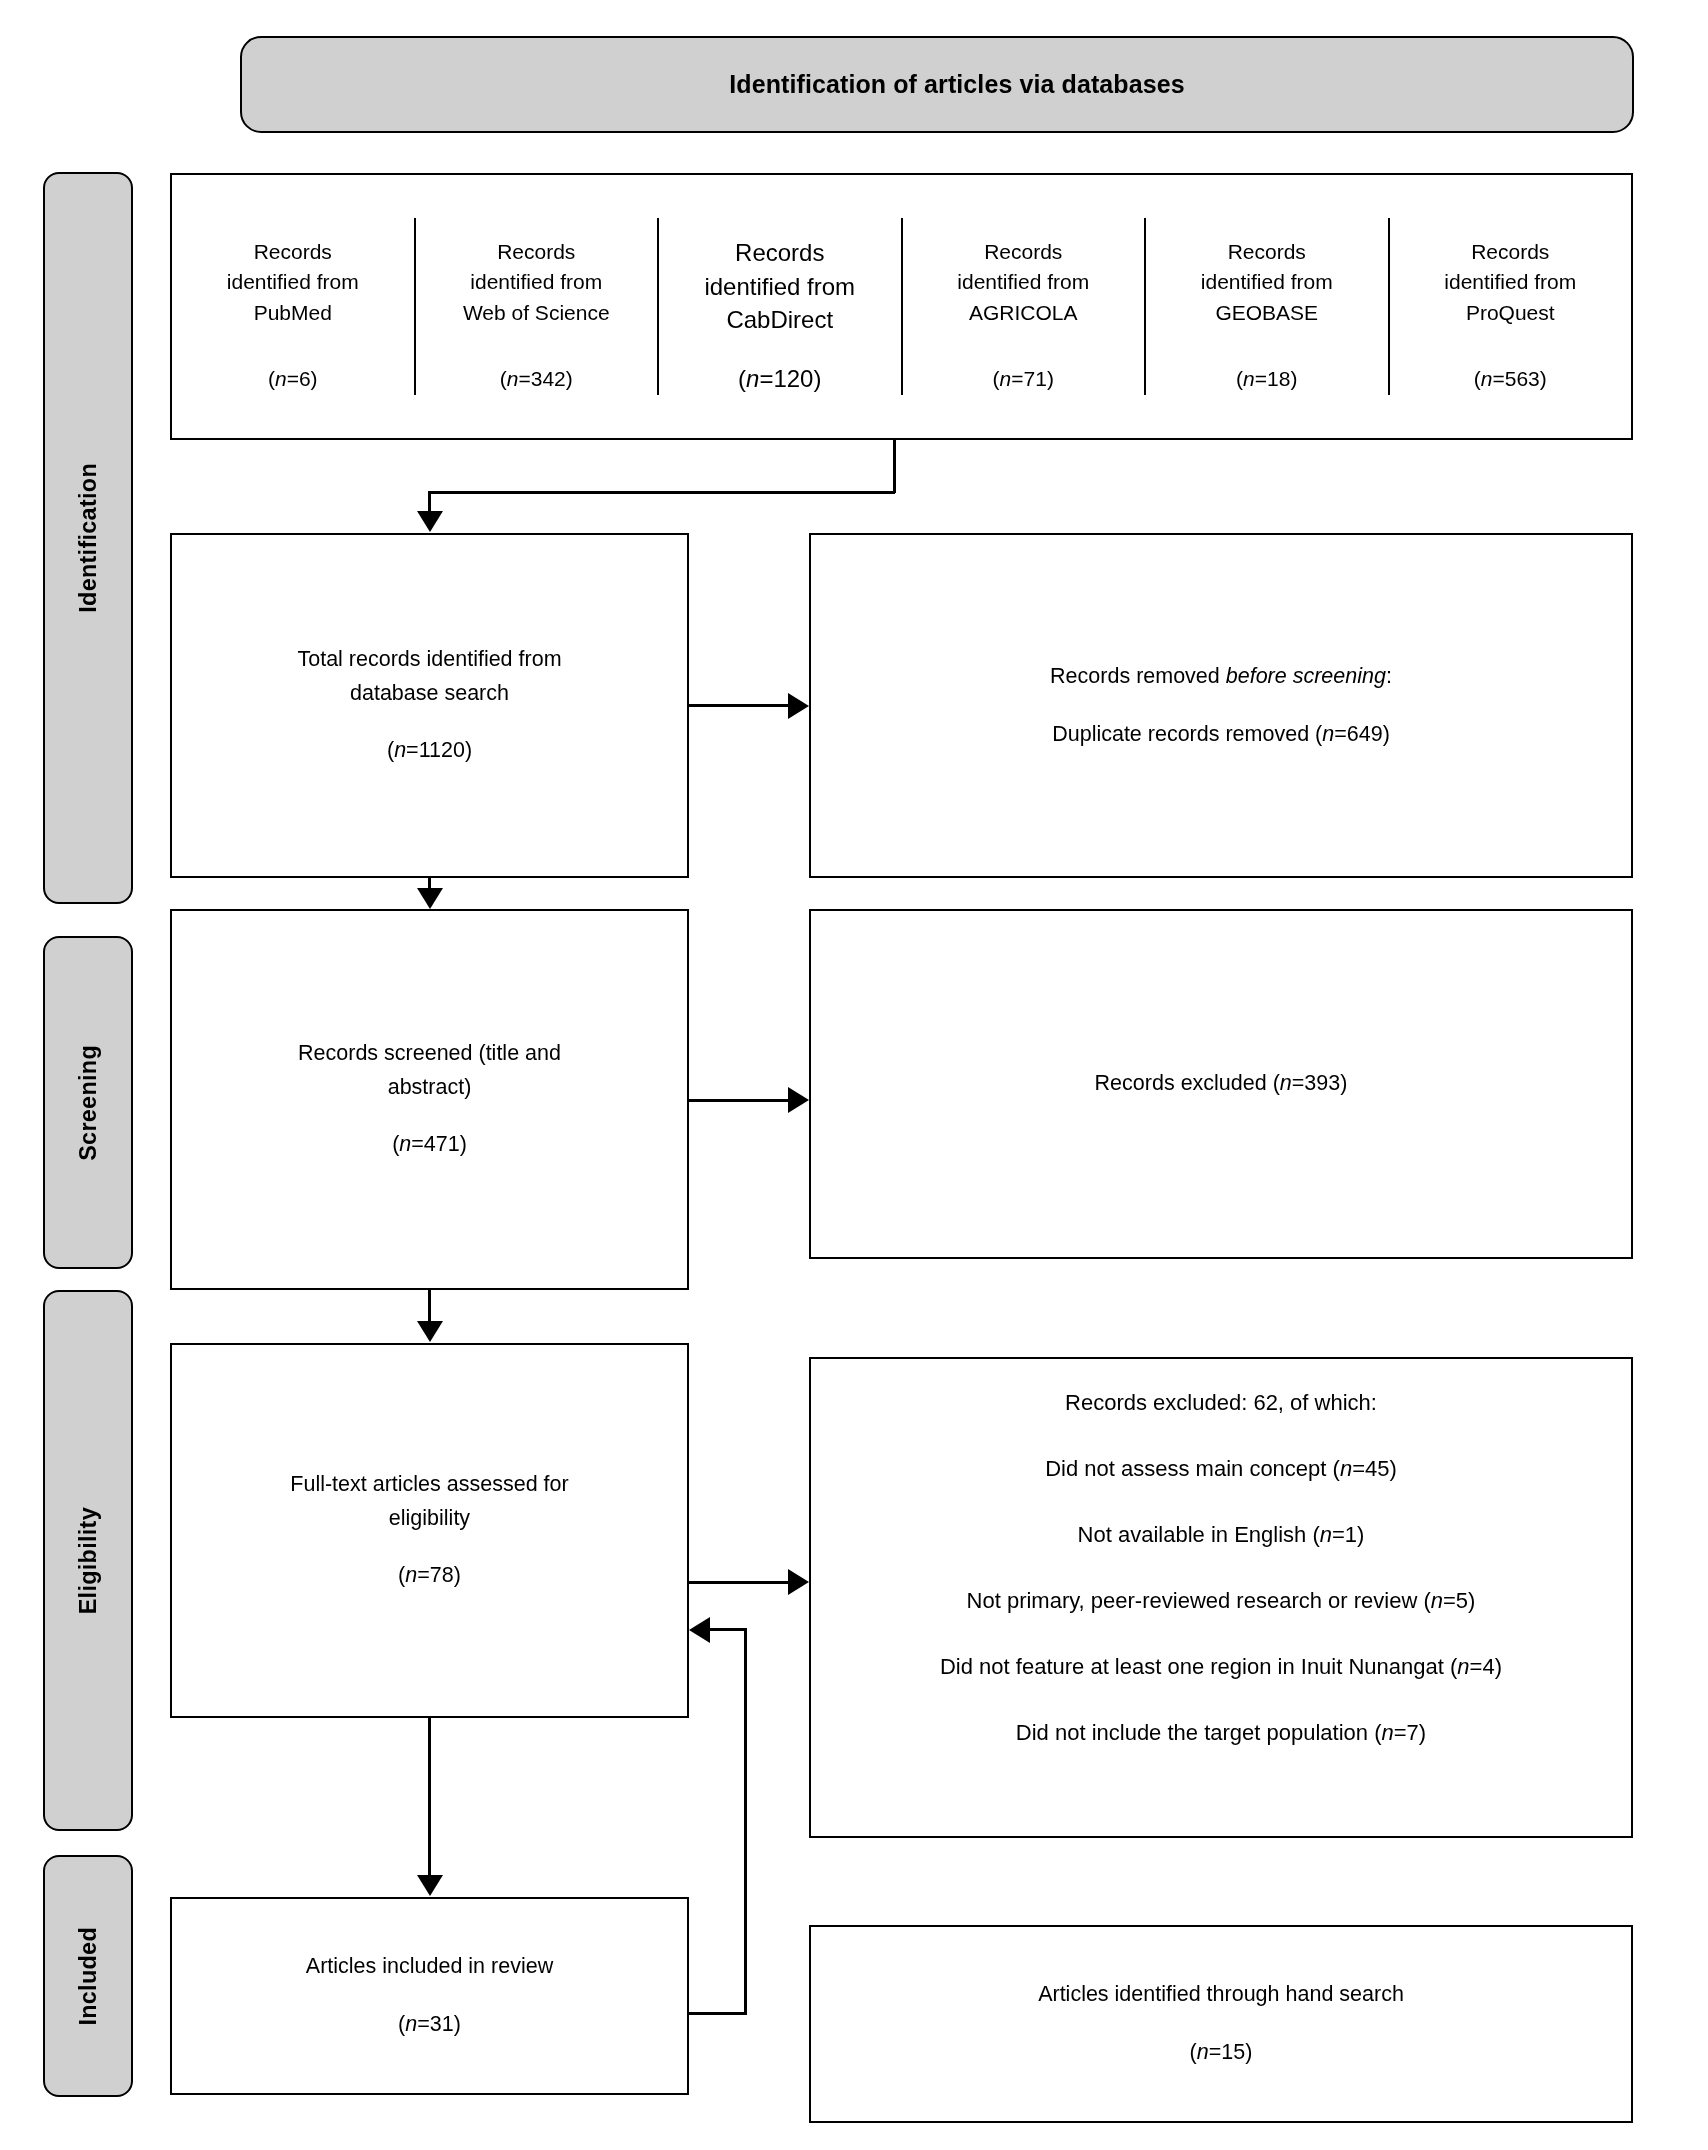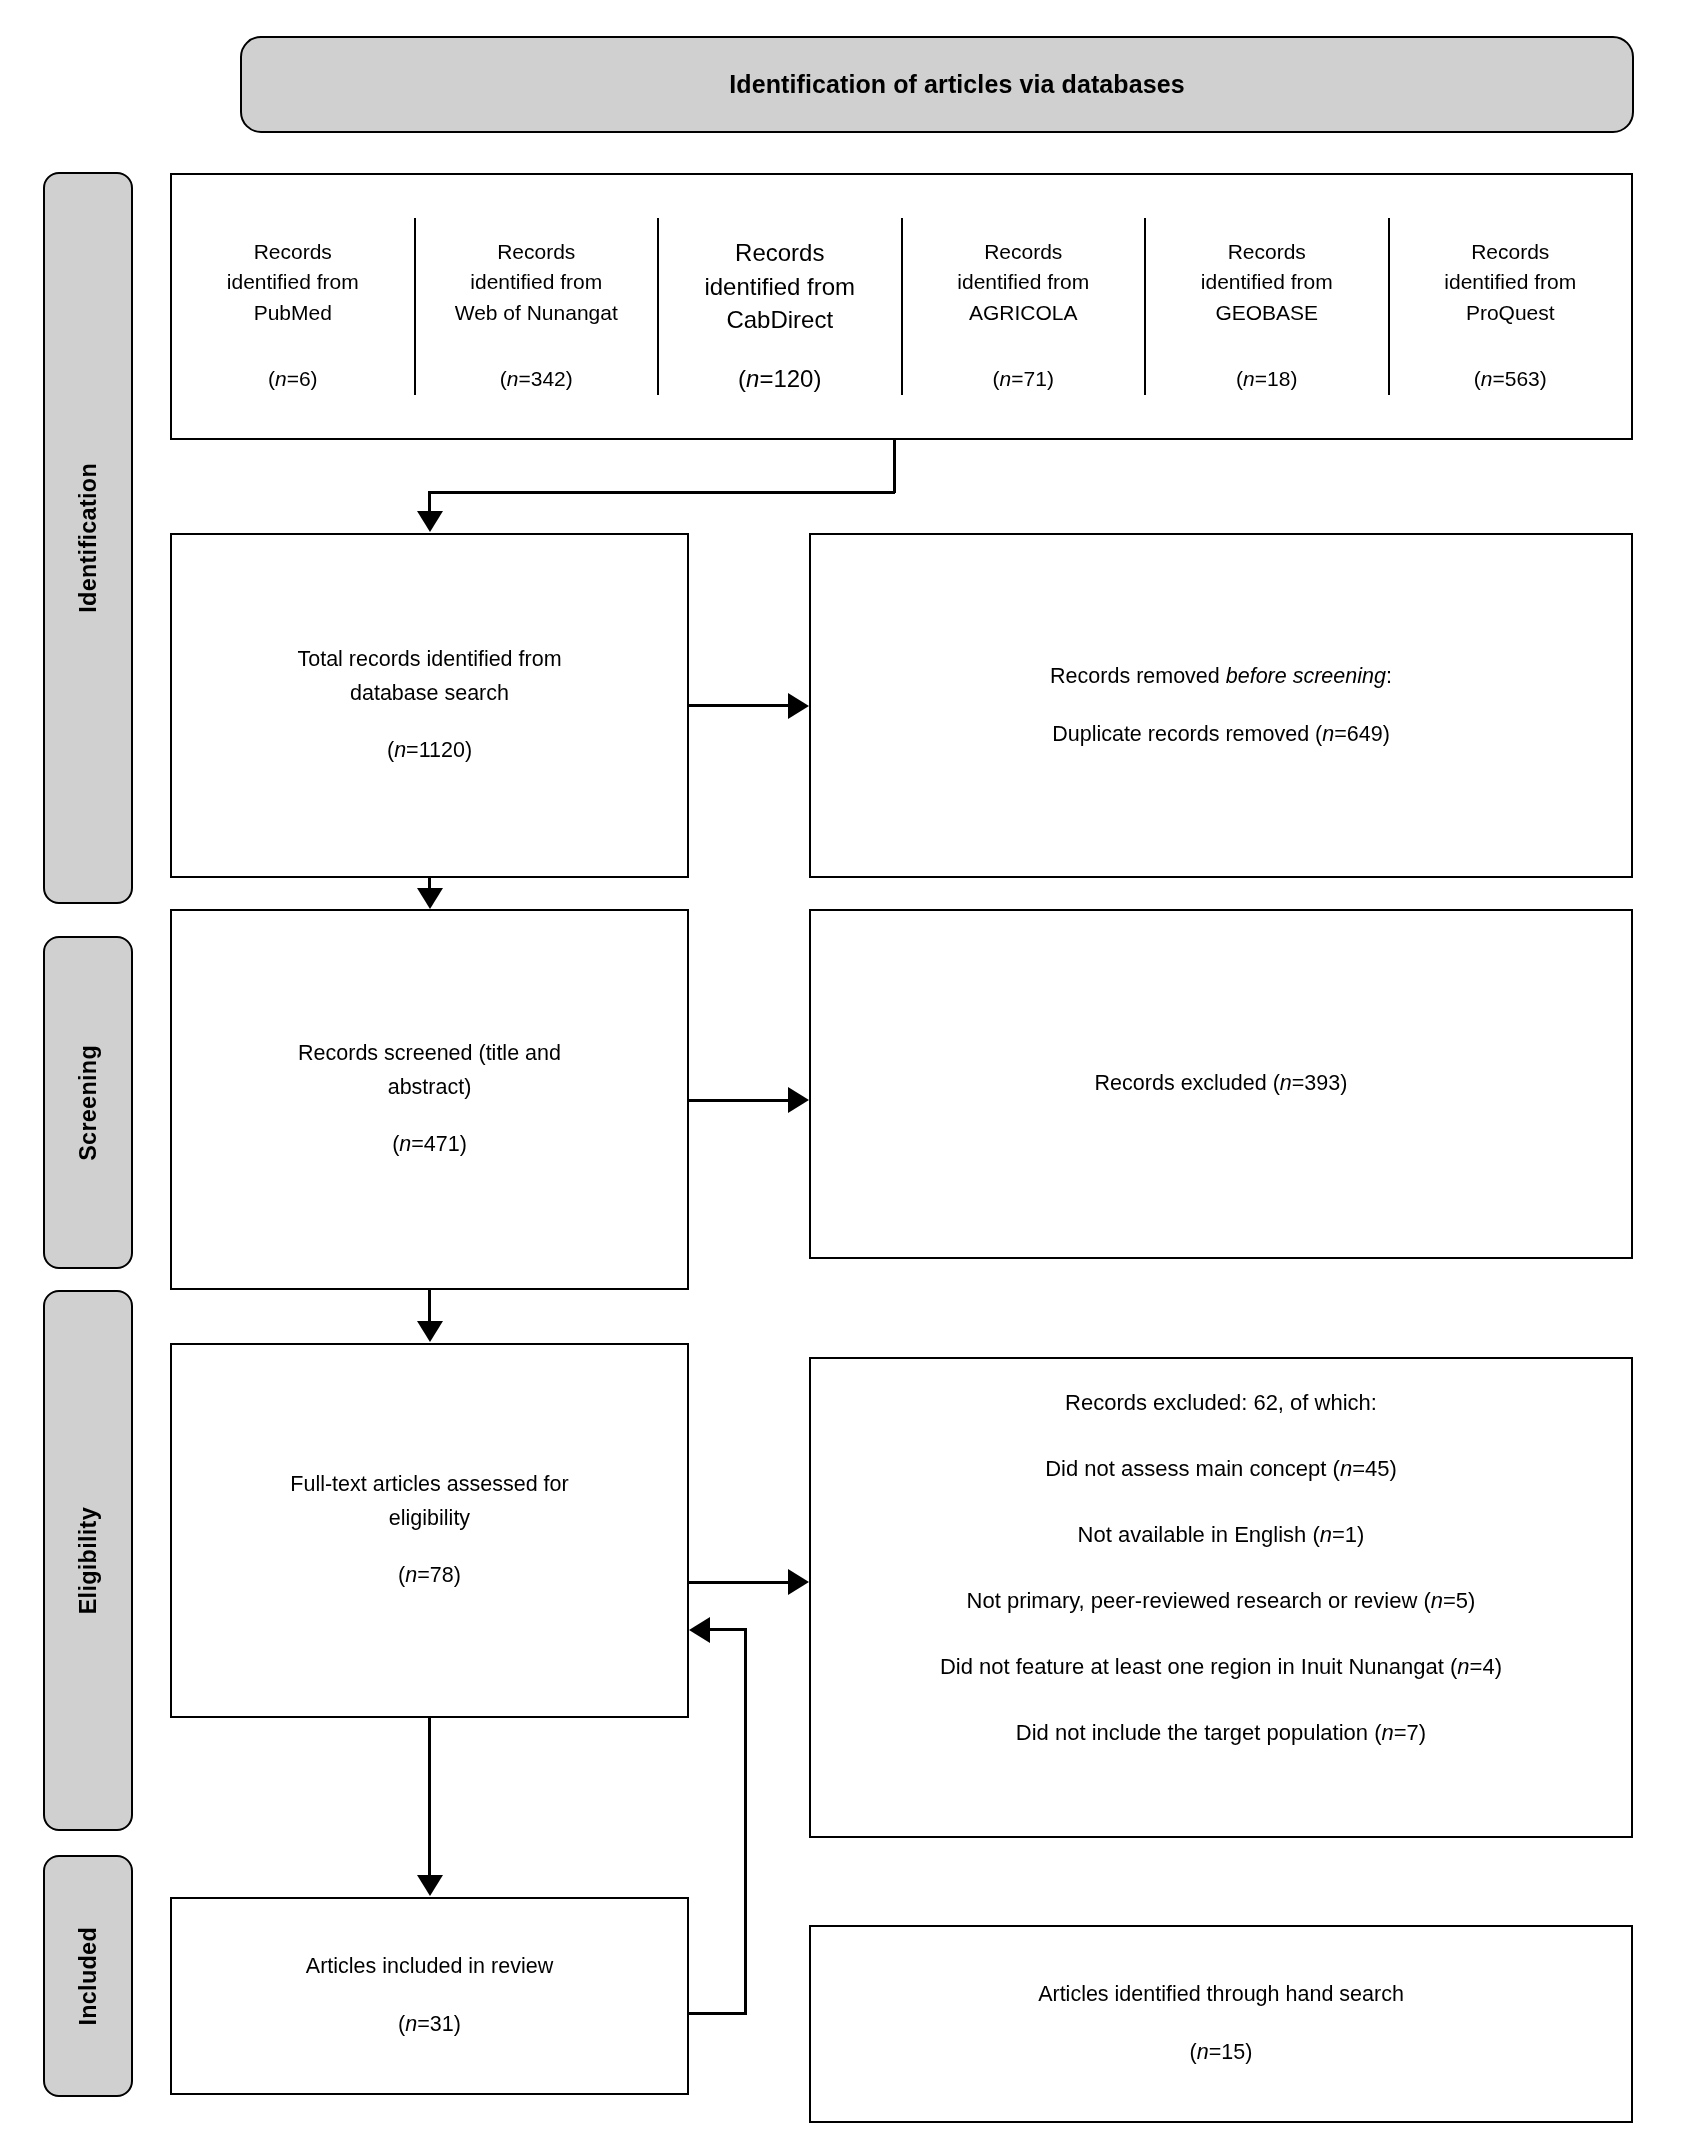--- a/index.html
+++ b/index.html
@@ -116,21 +116,21 @@
     <div class="db-cell">
       <span class="src">Records</span>
       <span class="src">identified from</span>
       <span class="src">PubMed</span>
       <span class="cnt">(<em>n</em>=6)</span>
     </div>
 
     <div class="db-cell">
       <span class="src">Records</span>
       <span class="src">identified from</span>
-      <span class="src">Web of Nunangat</span>
+      <span class="src">Web of Science</span>
       <span class="cnt">(<em>n</em>=342)</span>
     </div>
 
     <div class="db-cell big">
       <span class="src">Records</span>
       <span class="src">identified from</span>
       <span class="src">CabDirect</span>
       <span class="cnt">(<em>n</em>=120)</span>
     </div>
 

